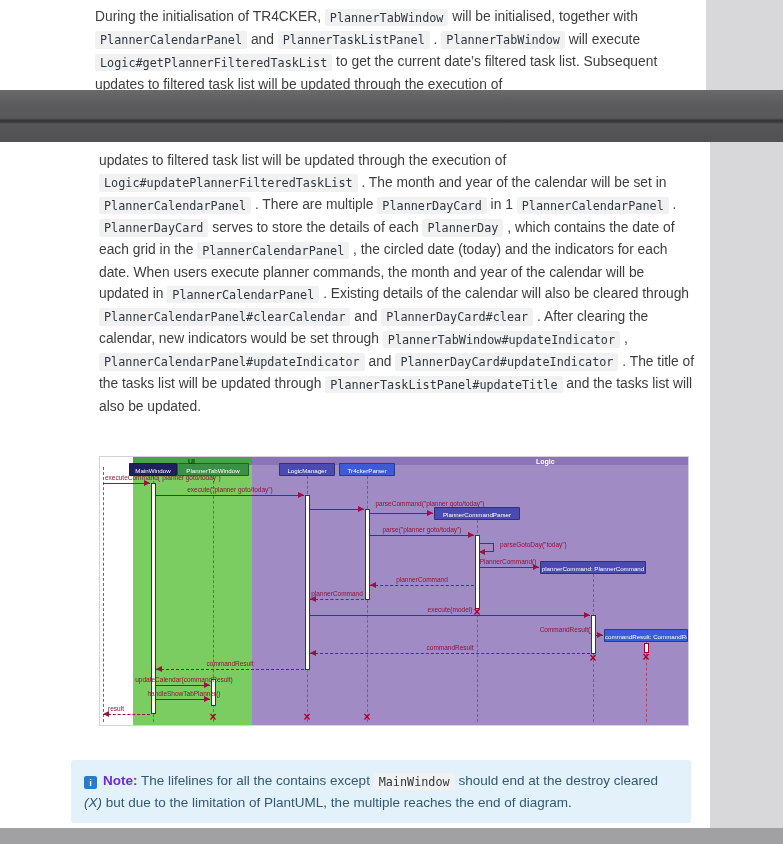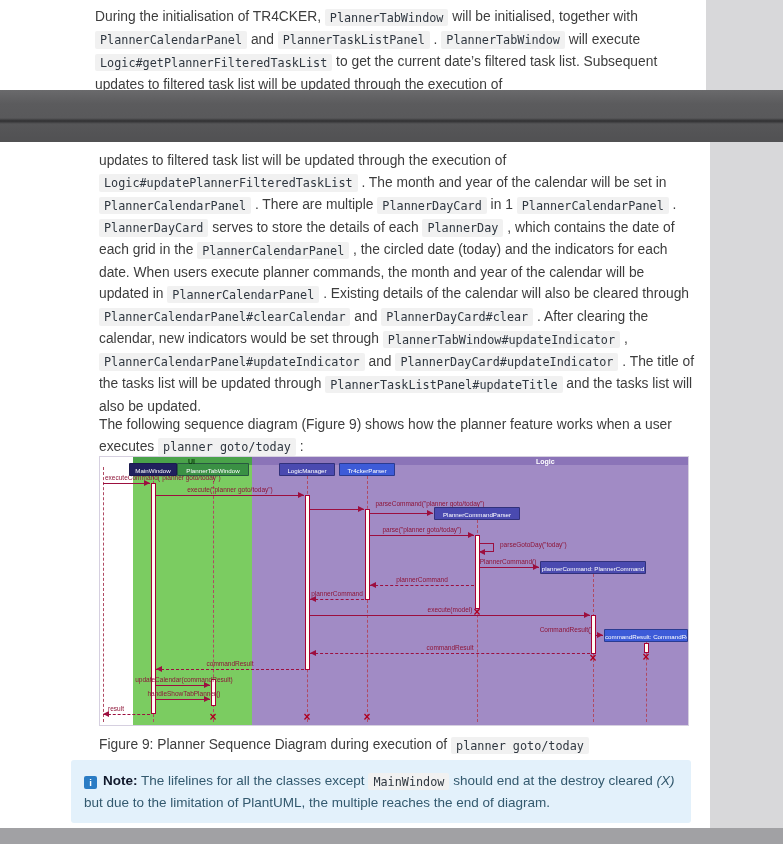--- a/index.html
+++ b/index.html
@@ -18,21 +18,21 @@
   .content{position:absolute;left:67px;top:0;width:620px;height:100%;}
 
   .para{position:absolute;left:28px;width:596px;margin:0;font-size:13.8px;line-height:21.5px;}
   .page-top .para{top:6px;}
   .para-1{top:8px;}
   .para-2{top:272px;}
   .caption{position:absolute;left:28px;top:592px;margin:0;font-size:13.8px;line-height:21px;}
 
   .code{font-family:"DejaVu Sans Mono",monospace;font-size:11.8px;background:#f1f1f1;color:#2f3740;
     padding:1.5px 5px 2px;border-radius:2px;white-space:nowrap;}
-  .seg-b{font-weight:700;color:#0f172a;}
+  .seg-b{font-weight:700;color:#6d28d9;}
   .seg-i{font-style:italic;}
 
   .note{position:absolute;left:0;top:618px;width:620px;box-sizing:border-box;background:#e3f1fb;border-radius:3px;
     padding:10px 13px;font-size:13.5px;line-height:21px;color:#33596e;}
   .note-icon{display:inline-block;width:13px;height:13px;border-radius:2px;background:#2b7cc4;color:#fff;
     font-size:9.5px;font-weight:700;text-align:center;line-height:13px;margin-right:6px;vertical-align:-1px;}
 
   
   .dg{position:absolute;left:28px;top:314px;width:588px;height:268px;background:#fff;border:1px solid #d6d0e0;overflow:hidden;}
   .dg *{position:absolute;box-sizing:border-box;}
@@ -63,21 +63,20 @@
 
   <section class="page-top">
     <div class="content">
       <p class="para"><span>During the initialisation of TR4CKER, </span><span class="code">PlannerTabWindow</span><span> will be initialised, together with </span><span class="code">PlannerCalendarPanel</span><span> and </span><span class="code">PlannerTaskListPanel</span><span> . </span><span class="code">PlannerTabWindow</span><span> will execute </span><span class="code">Logic#getPlannerFilteredTaskList</span><span> to get the current date’s filtered task list. Subsequent updates to filtered task list will be updated through the execution of</span></p>
     </div>
   </section>
 
   <section class="page-main">
     <div class="content">
       <p class="para para-1"><span>updates to filtered task list will be updated through the execution of </span><span class="code">Logic#updatePlannerFilteredTaskList</span><span> . The month and year of the calendar will be set in </span><span class="code">PlannerCalendarPanel</span><span> . There are multiple </span><span class="code">PlannerDayCard</span><span> in 1 </span><span class="code">PlannerCalendarPanel</span><span> . </span><span class="code">PlannerDayCard</span><span> serves to store the details of each </span><span class="code">PlannerDay</span><span> , which contains the date of each grid in the </span><span class="code">PlannerCalendarPanel</span><span> , the circled date (today) and the indicators for each date. When users execute planner commands, the month and year of the calendar will be updated in </span><span class="code">PlannerCalendarPanel</span><span> . Existing details of the calendar will also be cleared through </span><span class="code">PlannerCalendarPanel#clearCalendar</span><span> and </span><span class="code">PlannerDayCard#clear</span><span> . After clearing the calendar, new indicators would be set through </span><span class="code">PlannerTabWindow#updateIndicator</span><span> , </span><span class="code">PlannerCalendarPanel#updateIndicator</span><span> and </span><span class="code">PlannerDayCard#updateIndicator</span><span> . The title of the tasks list will be updated through </span><span class="code">PlannerTaskListPanel#updateTitle</span><span> and the tasks list will also be updated.</span></p>
-      <p class="para para-2"><span>The following sequence diagram (Figure 9) shows how the planner feature works when a user executes </span><span class="code">planner goto/today</span><span> :</span></p>
 
       <div class="dg">
           <div class="dg-region" style="left: 0px; top: 0px; width: 33px; height: 268px; background: rgb(255, 255, 255);"></div>
           <div class="dg-region" style="left: 33px; top: 0px; width: 119px; height: 268px; background: rgb(123, 204, 97);"></div>
           <div class="dg-header" style="left: 33px; width: 119px; background: rgb(74, 162, 74);"></div>
           <div class="dg-region" style="left: 152px; top: 0px; width: 436px; height: 268px; background: rgb(161, 139, 197);"></div>
           <div class="dg-header" style="left: 152px; width: 436px; background: rgb(139, 116, 184);"></div>
           <div class="dg-lifeline" style="left: 53px; top: 19px; height: 246px;"></div>
           <div class="dg-lifeline" style="left: 113px; top: 19px; height: 246px;"></div>
           <div class="dg-lifeline" style="left: 207px; top: 19px; height: 246px;"></div>
@@ -150,21 +149,20 @@
           <div class="dg-frame-label" style="left: 88px; top: 1px; color: rgb(11, 63, 11);">UI</div>
           <div class="dg-frame-label" style="left: 436px; top: 1px; color: rgb(255, 255, 255);">Logic</div>
           <div class="dg-destroy" style="left: 377px; top: 155px;">×</div>
           <div class="dg-destroy" style="left: 493px; top: 201px;">×</div>
           <div class="dg-destroy" style="left: 546px; top: 200px;">×</div>
           <div class="dg-destroy" style="left: 113px; top: 260px;">×</div>
           <div class="dg-destroy" style="left: 207px; top: 260px;">×</div>
           <div class="dg-destroy" style="left: 267px; top: 260px;">×</div>
         </div>
 
-      <p class="caption"><span>Figure 9: Planner Sequence Diagram during execution of </span><span class="code">planner goto/today</span></p>
 
       <div class="note">
-        <span class="note-icon">i</span><span class="note-text"><span class="seg-b">Note:</span><span> The lifelines for all the classes except </span><span class="code">MainWindow</span><span> should end at the destroy cleared </span><span class="seg-i">(X)</span><span> but due to the limitation of PlantUML, the multiple reaches the end of diagram.</span></span>
+        <span class="note-icon">i</span><span class="note-text"><span class="seg-b">Note:</span><span> The lifelines for all the contains except </span><span class="code">MainWindow</span><span> should end at the destroy cleared </span><span class="seg-i">(X)</span><span> but due to the limitation of PlantUML, the multiple reaches the end of diagram.</span></span>
       </div>
     </div>
   </section>
 
 </div>
 
 </body></html>

